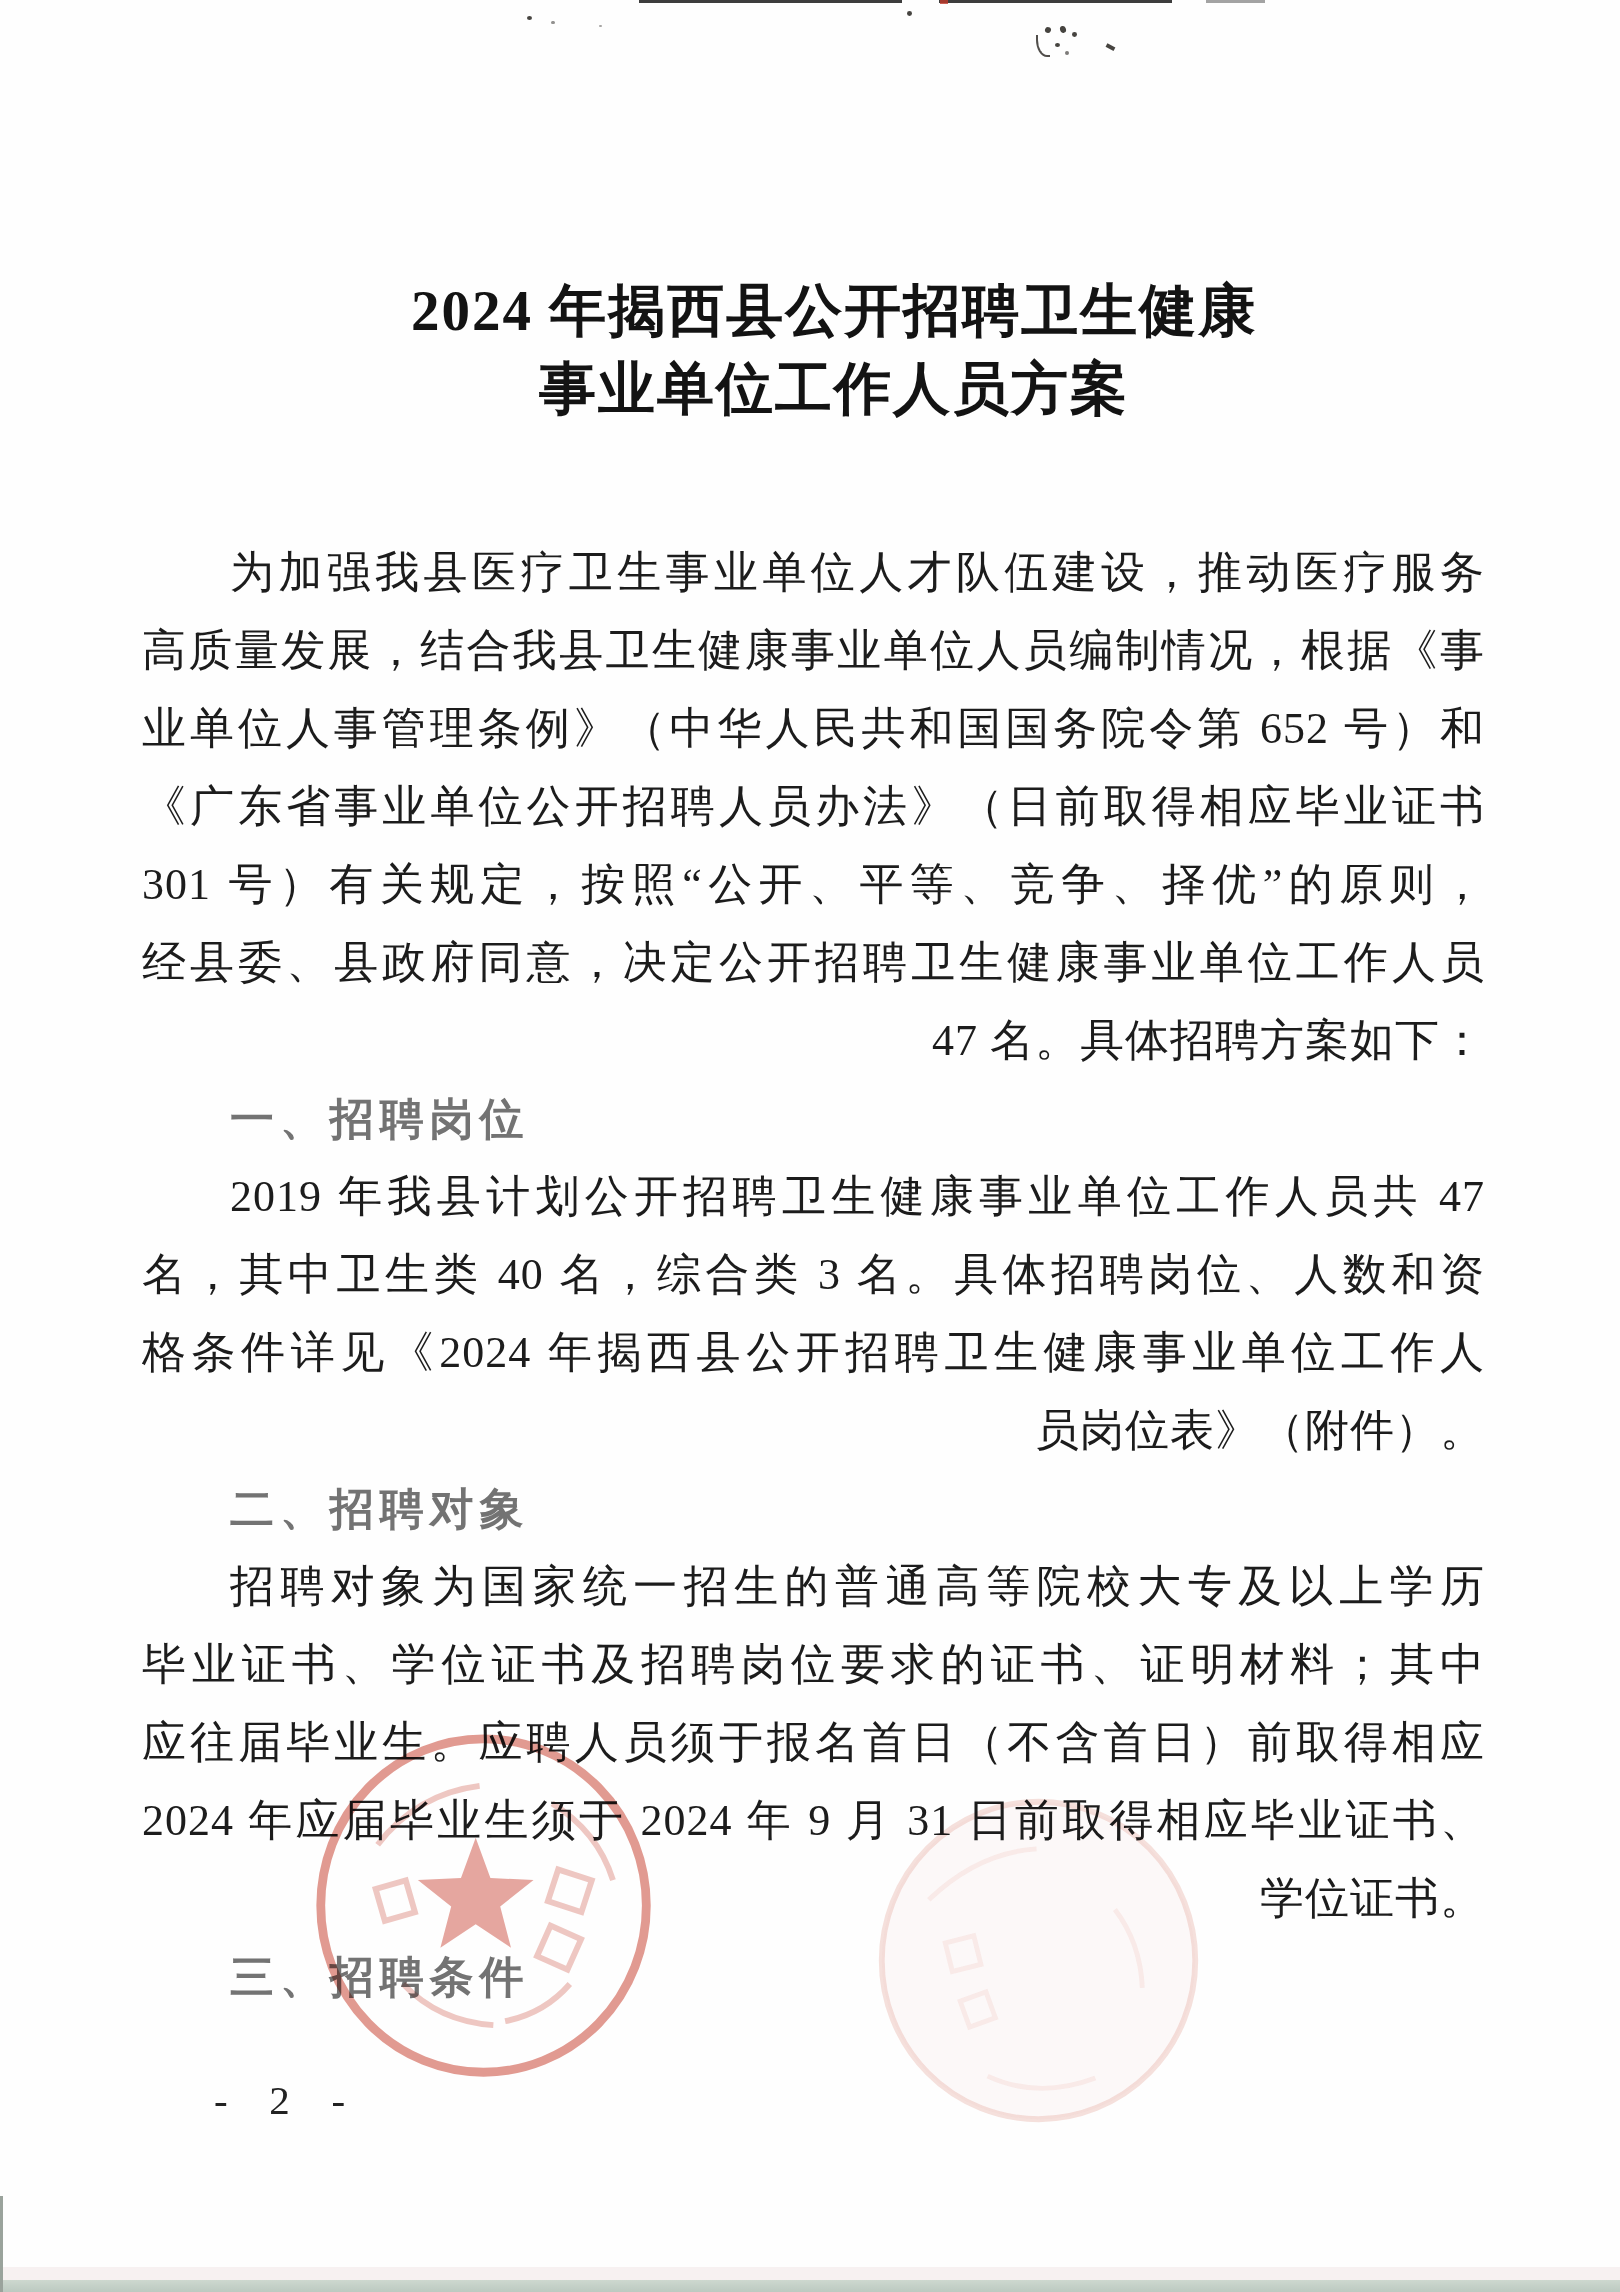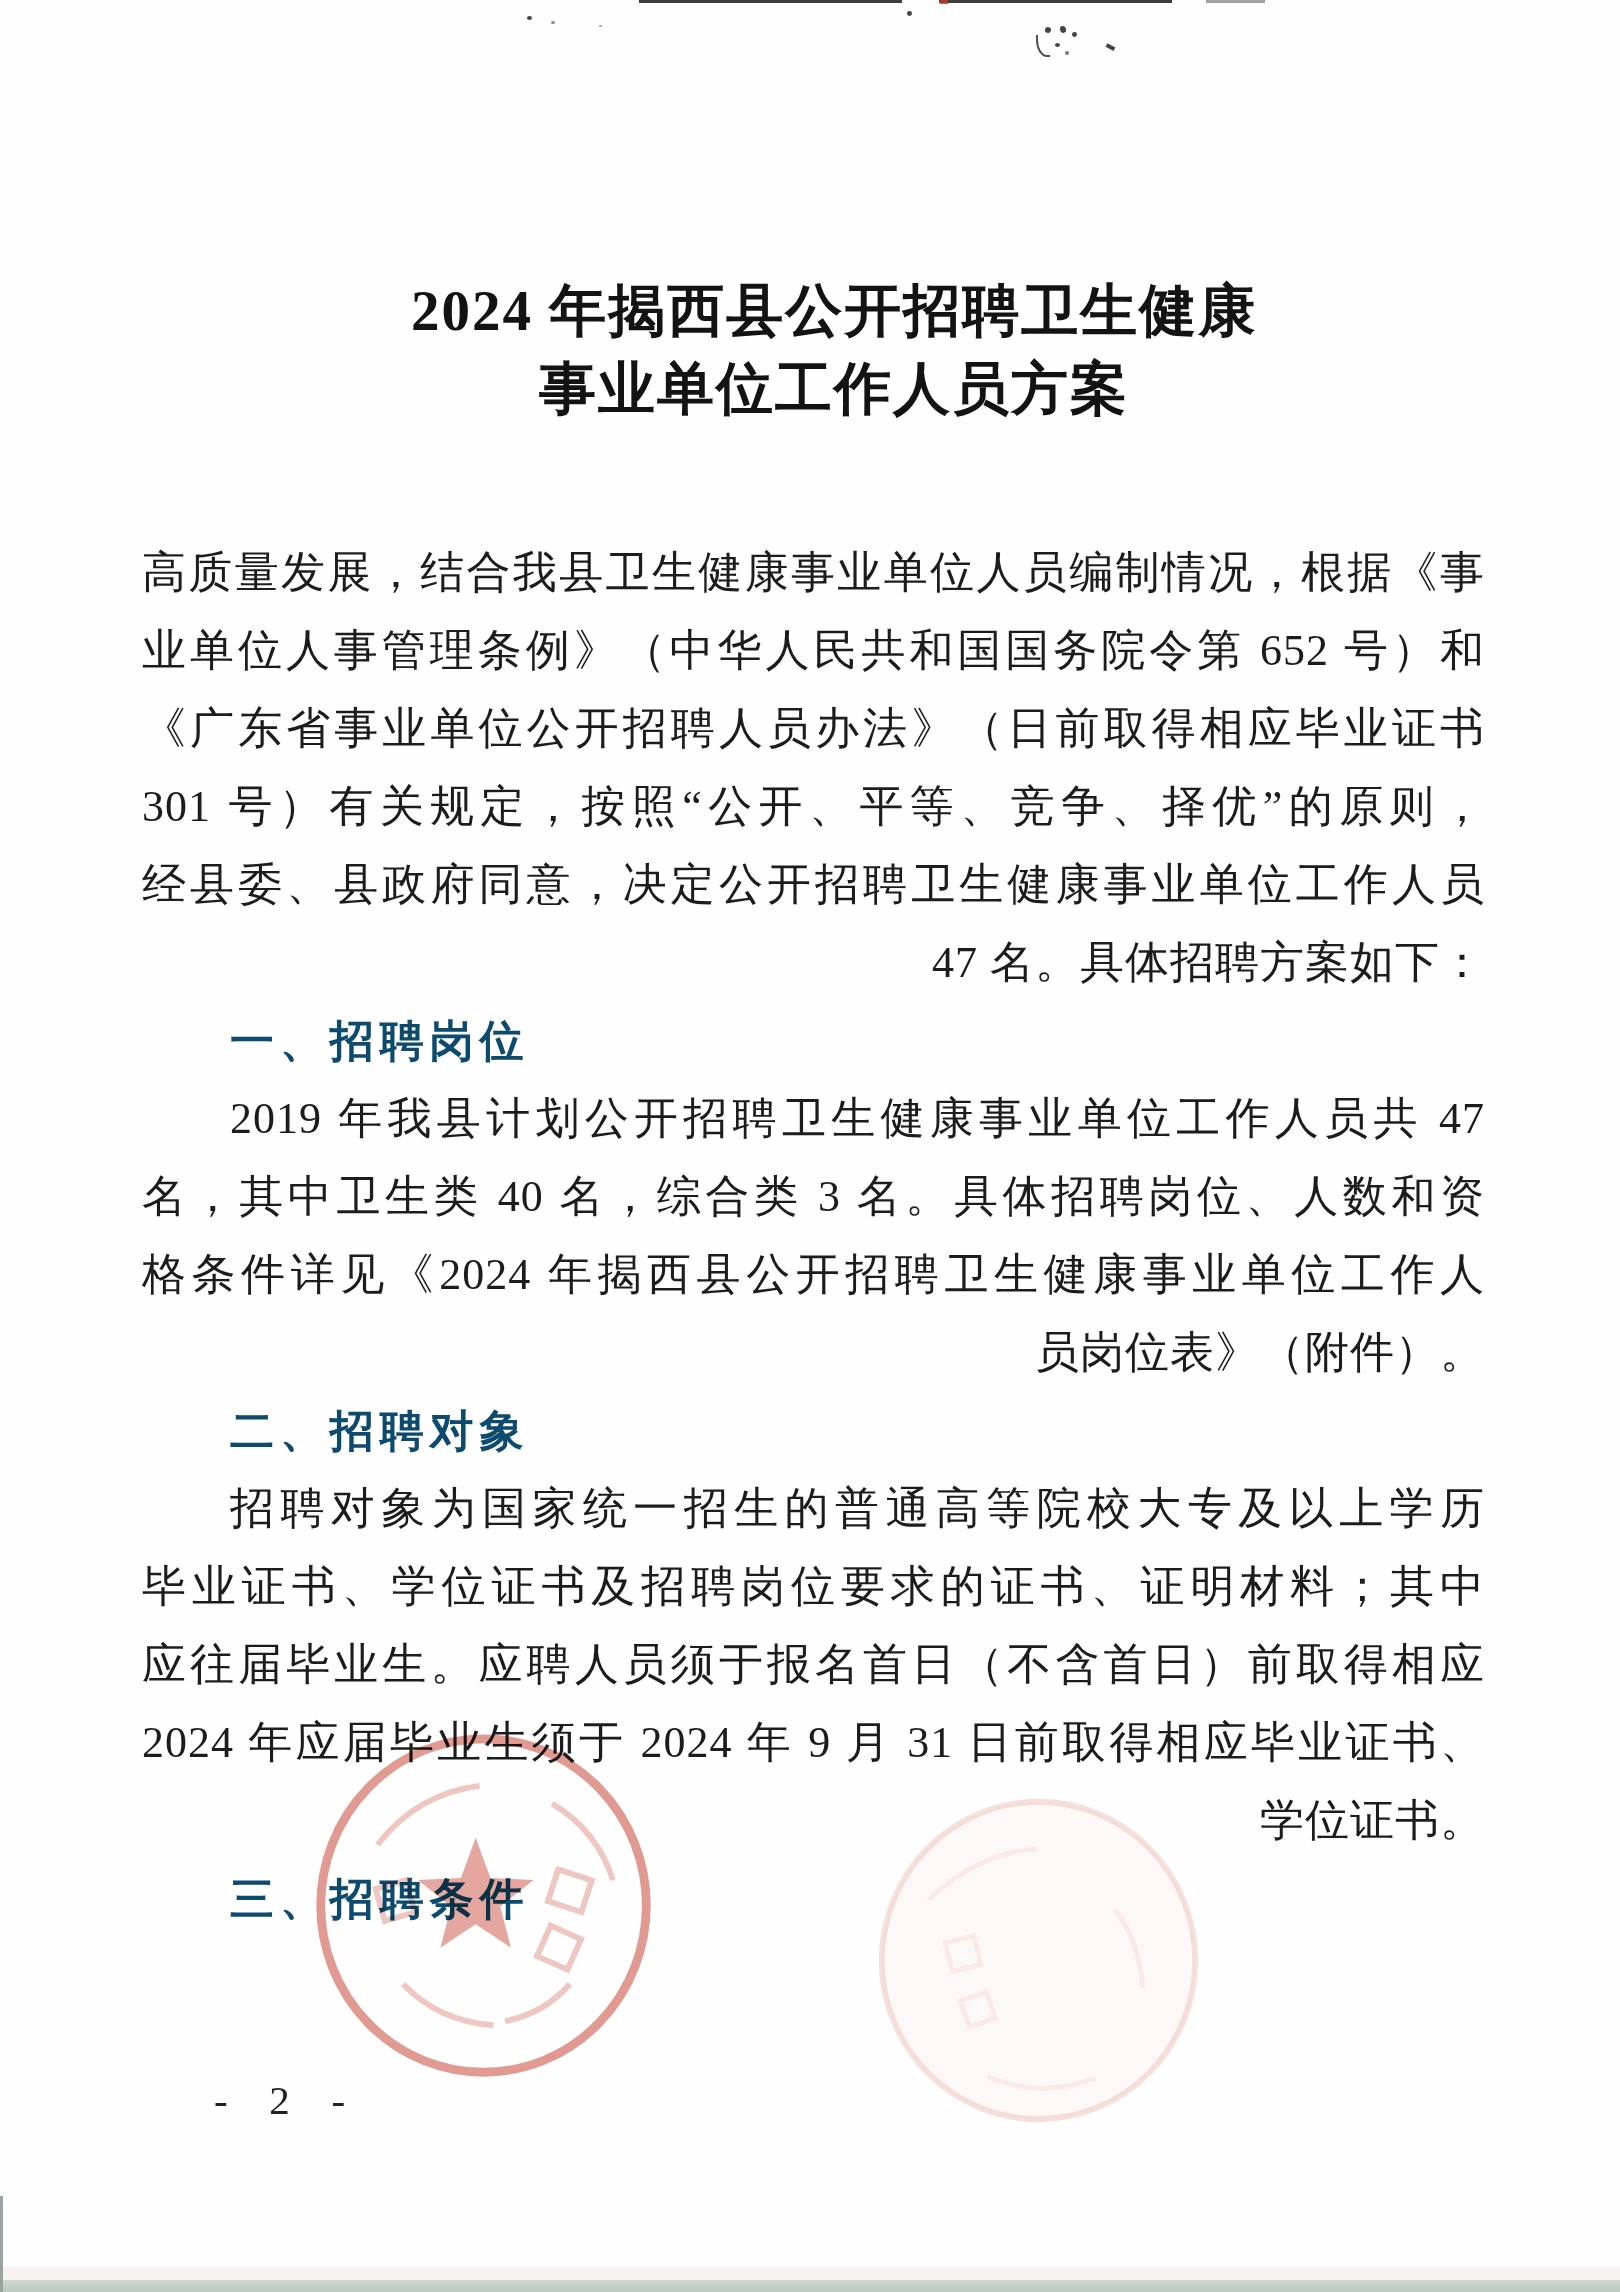--- a/index.html
+++ b/index.html
@@ -49,21 +49,21 @@
     text-align-last: justify;
     text-justify: inter-character;
   }
   .line.last { text-align: right; }
   .line.indent { text-indent: 88px; }
   .line.heading {
     font-family: "Liberation Sans", "DejaVu Sans", sans-serif;
     font-weight: 700;
     padding-left: 88px;
     letter-spacing: 5.9px;
-    color: #0c4a6e;
+    color: #737373;
   }
 
   
   .pagenum {
     position: absolute;
     top: 2076px;
     left: 214px;
     font-size: 41px;
     letter-spacing: 15.7px;
     color: #222;
@@ -124,20 +124,21 @@
   <div class="artifact speck sq5"></div>
   <div class="artifact curve-mark"></div>
   <div class="artifact dash-mark"></div>
 
   <div class="title">
     <div>2024 年揭西县公开招聘卫生健康</div>
     <div>事业单位工作人员方案</div>
   </div>
 
   <div class="body-col">
+      <div class="line just indent">为加强我县医疗卫生事业单位人才队伍建设，推动医疗服务</div>
       <div class="line just">高质量发展，结合我县卫生健康事业单位人员编制情况，根据《事</div>
       <div class="line just">业单位人事管理条例》（中华人民共和国国务院令第 652 号）和</div>
       <div class="line just">《广东省事业单位公开招聘人员办法》（日前取得相应毕业证书</div>
       <div class="line just">301 号）有关规定，按照“公开、平等、竞争、择优”的原则，</div>
       <div class="line just">经县委、县政府同意，决定公开招聘卫生健康事业单位工作人员</div>
       <div class="line last">47 名。具体招聘方案如下：</div>
       <div class="line heading">一、招聘岗位</div>
       <div class="line just indent">2019 年我县计划公开招聘卫生健康事业单位工作人员共 47</div>
       <div class="line just">名，其中卫生类 40 名，综合类 3 名。具体招聘岗位、人数和资</div>
       <div class="line just">格条件详见《2024 年揭西县公开招聘卫生健康事业单位工作人</div>

